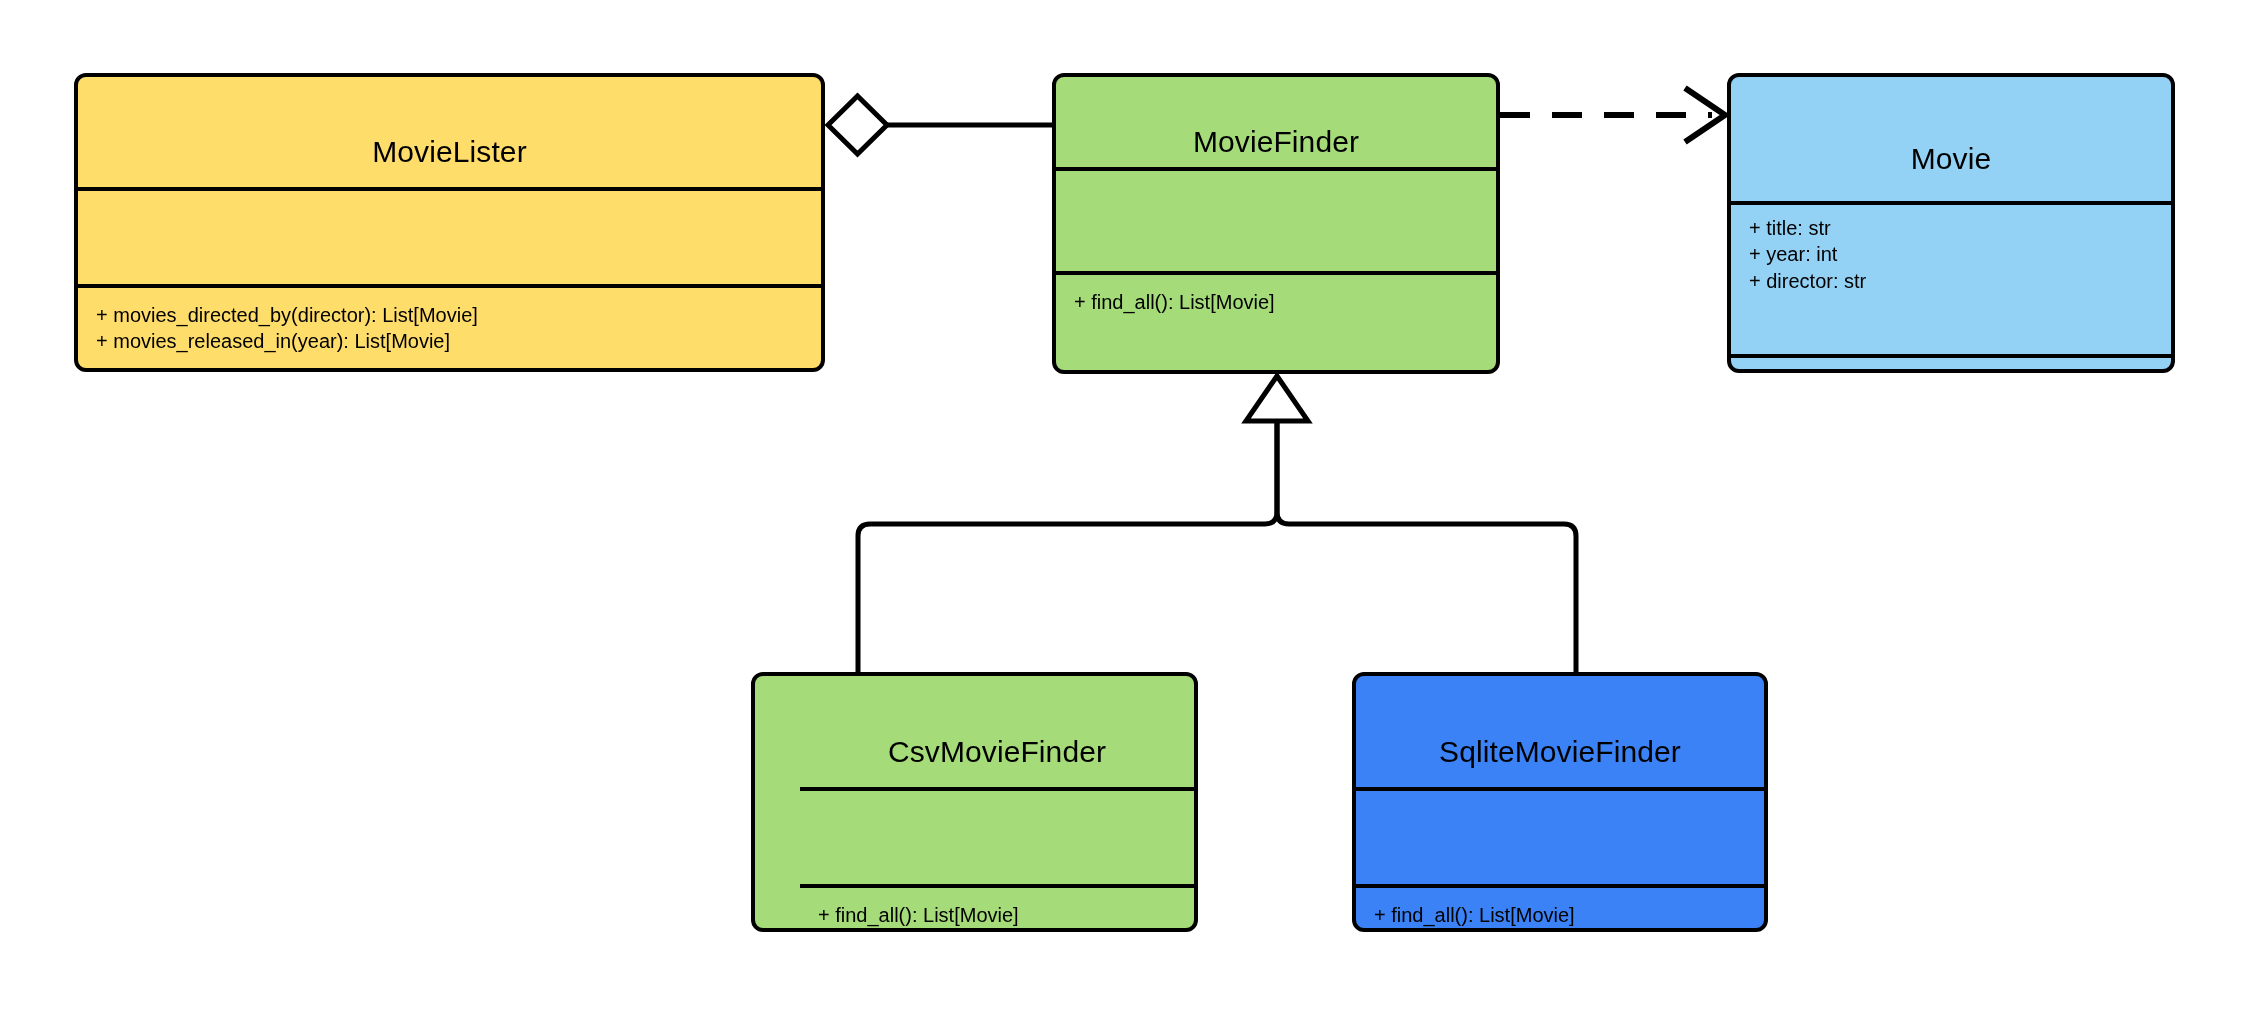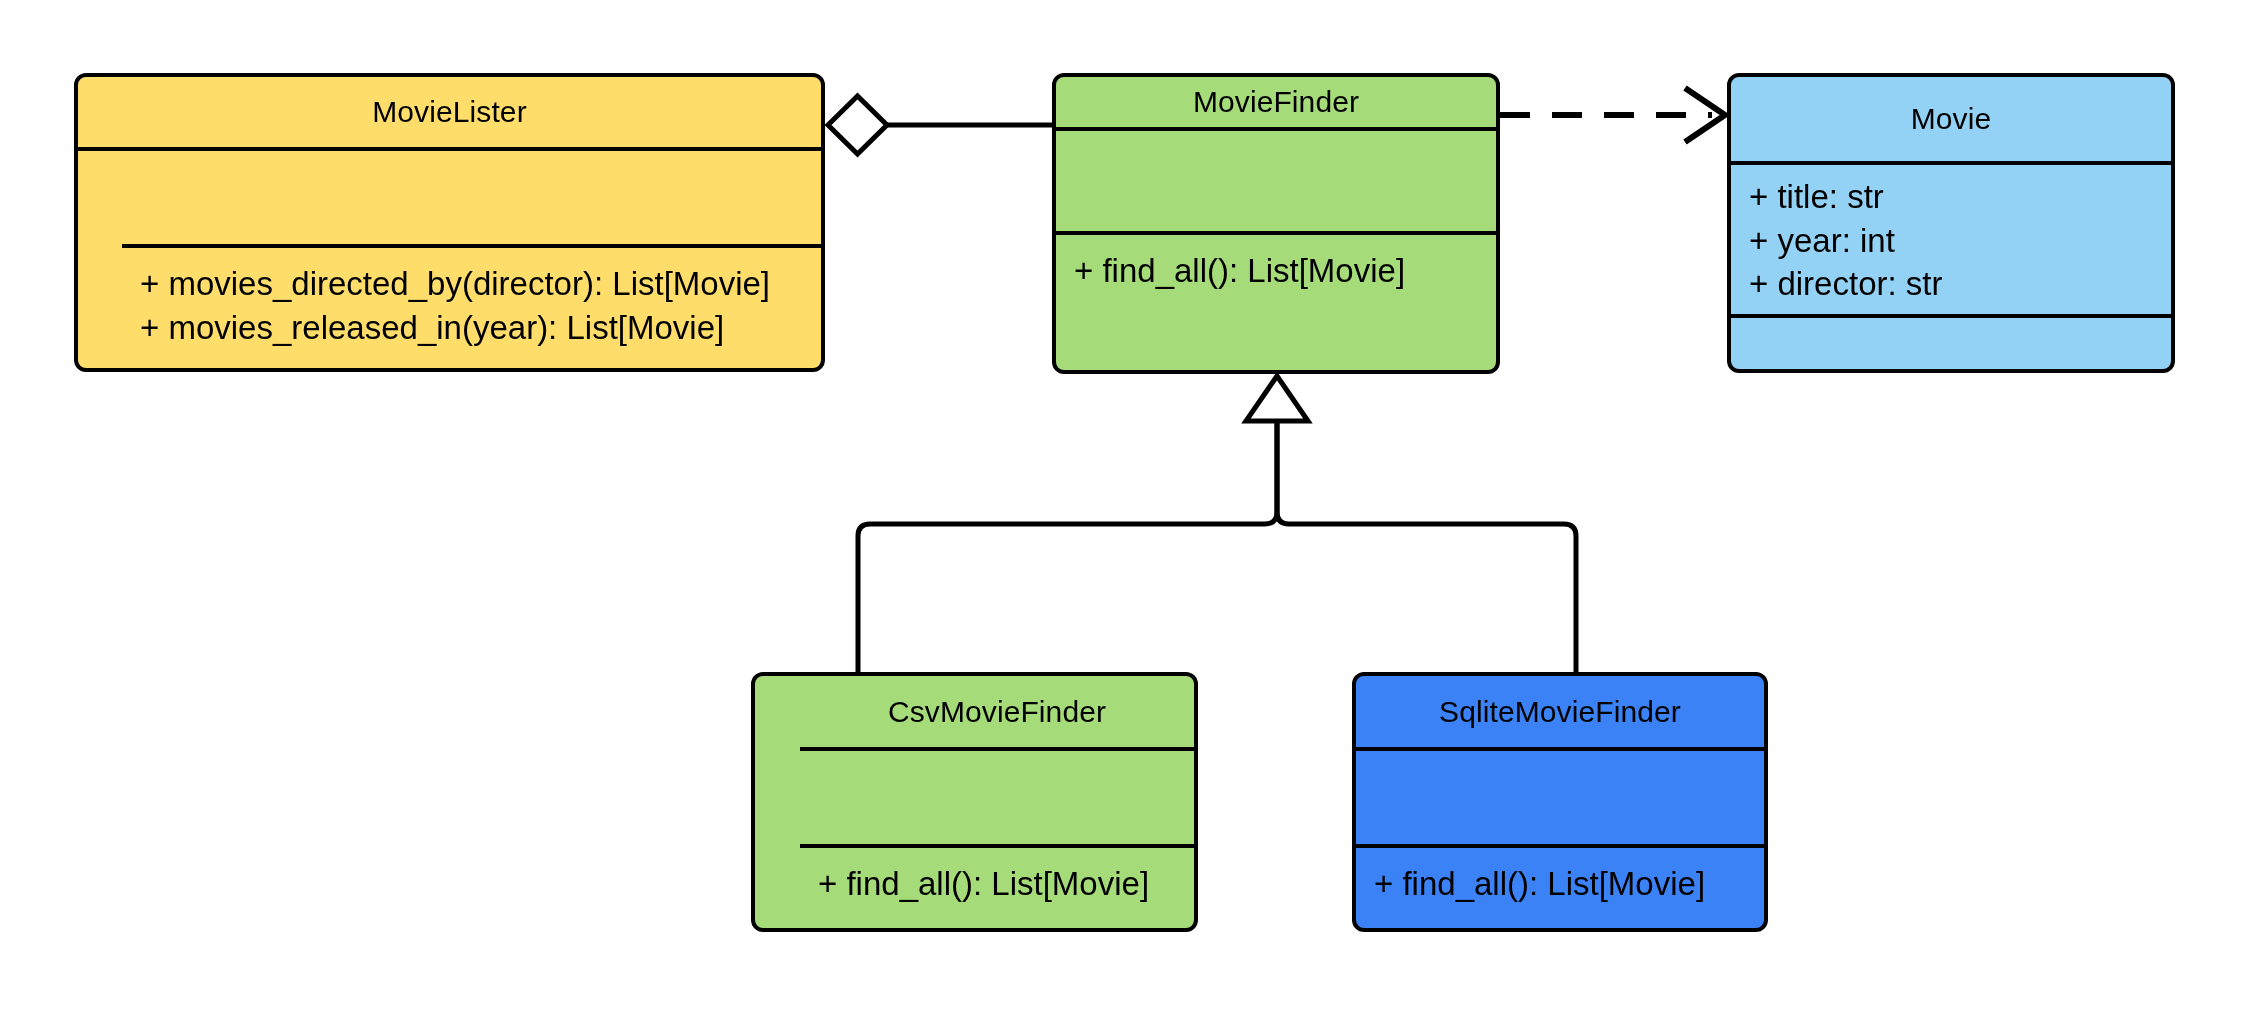--- a/index.html
+++ b/index.html
@@ -42,26 +42,27 @@
   .compartment.divided {
     border-top: 4px solid #000000;
   }
   .class-title {
     display: flex;
     align-items: center;
     justify-content: center;
     font-size: 30px;
     color: #000000;
     letter-spacing: 0.1px;
+    margin-top: 40px;
   }
   .member-list {
     padding: 10px 18px 0 18px;
   }
   .member {
-    font-size: 33px;
+    font-size: 20px;
     line-height: 1.32;
     color: #000000;
     white-space: nowrap;
   }
   .member-list.methods {
     padding-top: 14px;
   }
 </style>
 </head>
 <body>
@@ -94,21 +95,21 @@
                Q 1277 524 1289 524
                L 1564 524
                Q 1576 524 1576 536
                L 1576 672" fill="none" stroke="#000000" stroke-width="5" stroke-linecap="butt" stroke-linejoin="round"></path>
     </g>
   </svg>
 
   <div class="uml-class" style="left:74px; top:73px; width:751px; height:299px; background:#FFDD6B;">
     <div class="compartment class-title" style="height:70px;">MovieLister</div>
     <div class="compartment divided" style="height:97px;"></div>
-    <div class="compartment divided member-list methods" style="height:132px;margin-left:44px;">
+    <div class="compartment divided member-list methods" style="height:132px;">
       <div class="member">+ movies_directed_by(director): List[Movie]</div>
       <div class="member">+ movies_released_in(year): List[Movie]</div>
     </div>
   </div>
 
   <div class="uml-class" style="left:1052px; top:73px; width:448px; height:301px; background:#A5DB78;">
     <div class="compartment class-title" style="height:50px;">MovieFinder</div>
     <div class="compartment divided" style="height:104px;"></div>
     <div class="compartment divided member-list methods" style="height:127px;">
       <div class="member">+ find_all(): List[Movie]</div>

